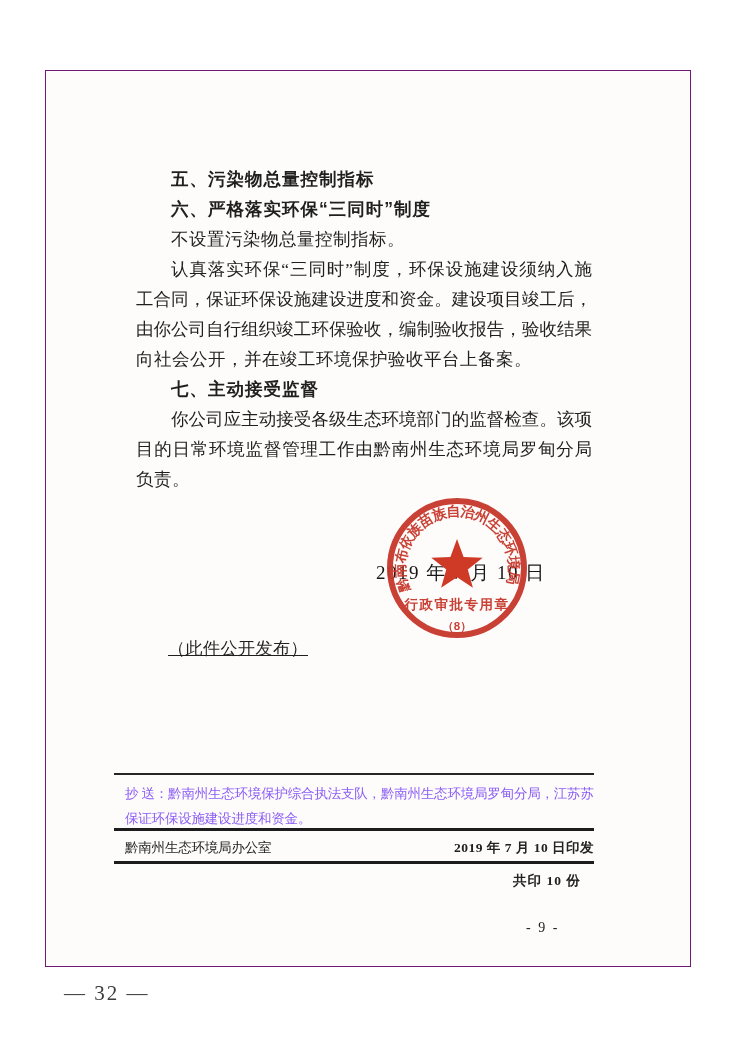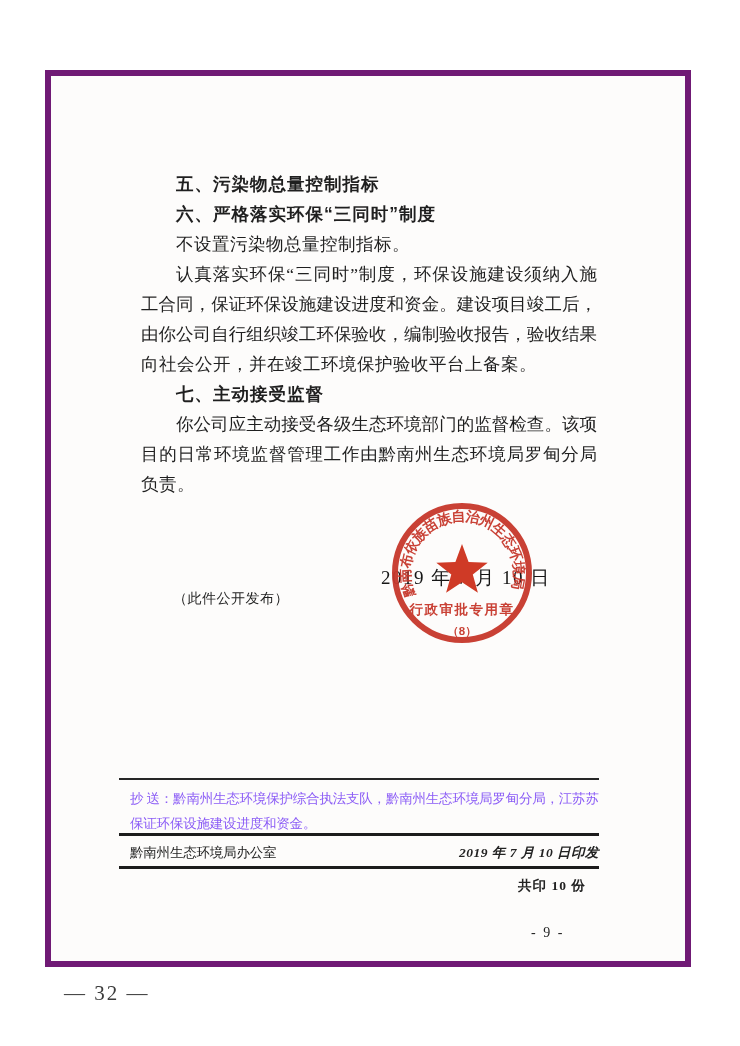--- a/index.html
+++ b/index.html
@@ -5,21 +5,21 @@
   html,body{margin:0;padding:0;}
   body{
     width:740px;height:1046px;position:relative;overflow:hidden;
     background:#ffffff;
     font-family:"Liberation Serif","DejaVu Serif",serif;
     color:#1f1f1f;
   }
   
   .page{
     position:absolute;left:45px;top:70px;width:646px;height:897px;
-    background:#fdfcfb;border:6px solid #701a75;box-sizing:border-box;
+    background:#fdfcfb;border:1px solid #701a75;box-sizing:border-box;
   }
   
   .content{position:absolute;left:90px;top:93px;width:456px;}
   .bl{
     height:30px;line-height:30px;font-size:17.5px;letter-spacing:.5px;
     white-space:nowrap;
   }
   .bl.fill{
     white-space:normal;letter-spacing:0;
     text-align:justify;text-align-last:justify;
@@ -34,40 +34,40 @@
     position:absolute;left:330px;top:489px;font-size:19px;
     letter-spacing:1.5px;color:#161616;z-index:1;white-space:nowrap;
   }
   
   .seal{position:absolute;left:326px;top:412px;width:170px;height:170px;z-index:2;}
   .seal svg{position:absolute;left:0;top:0;}
   .seal .ring-layer{mix-blend-mode:multiply;opacity:.95;}
   .seal text{font-family:"Liberation Sans","DejaVu Sans",sans-serif;}
   
   .release{
-    position:absolute;left:122px;top:514px;font-size:14px;
-    letter-spacing:.5px;white-space:nowrap;
+    position:absolute;left:122px;top:566px;font-size:17px;
+    letter-spacing:.5px;white-space:nowrap;text-decoration:underline;
   }
   
   .rule{position:absolute;left:68px;width:480px;background:#262626;}
   .rule1{top:702px;height:2px;}
   .rule2{top:757px;height:3px;background:#1c1c1c;}
   .rule3{top:790px;height:3px;background:#1c1c1c;}
   .cc{
     position:absolute;left:79px;top:710px;width:478px;
     font-size:13.5px;line-height:25px;letter-spacing:-.2px;color:#8b5cf6;
     white-space:nowrap;
   }
   .issuer-row{
     position:absolute;left:68px;top:768px;width:480px;height:18px;
     display:flex;justify-content:space-between;align-items:center;
     font-size:13.5px;color:#222;white-space:nowrap;gap:44px;
   }
   .issuer-row .office{padding-left:11px;letter-spacing:-.2px;}
-  .issuer-row .pdate{font-weight:700;letter-spacing:.5px;font-style:italic;}
+  .issuer-row .pdate{font-weight:700;letter-spacing:.5px;}
   .copies{
     position:absolute;left:452px;top:801px;font-size:13.5px;
     font-weight:600;letter-spacing:1px;color:#222;white-space:nowrap;margin-left:15px;
   }
   .pagenum{
     position:absolute;left:480px;top:849px;font-size:14px;
     letter-spacing:2px;color:#222;white-space:nowrap;
   }
   
   .scan-num{

